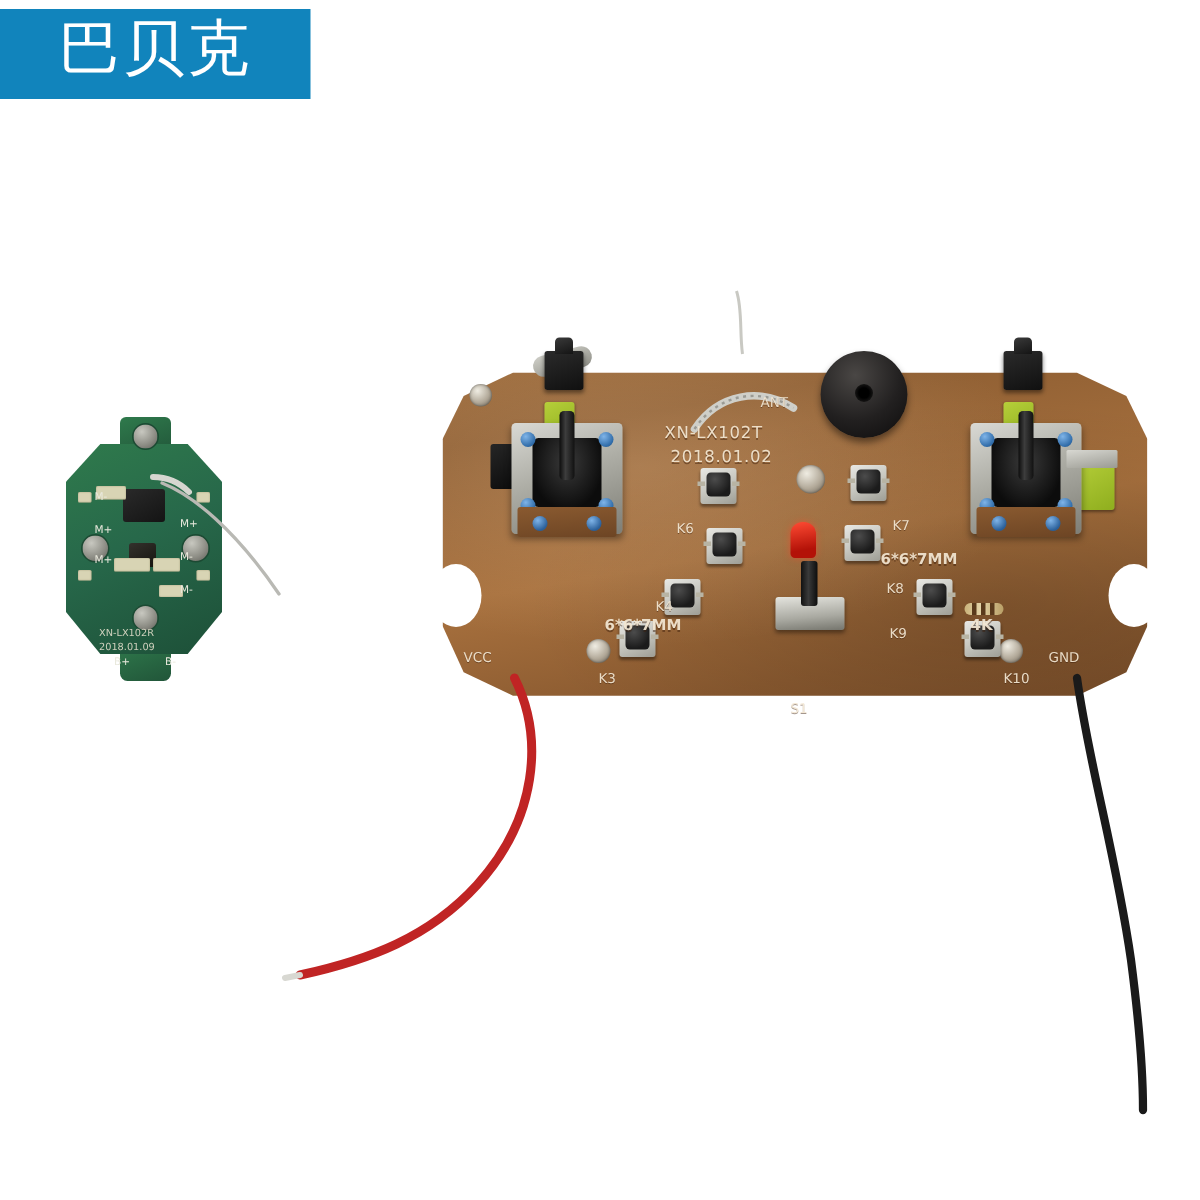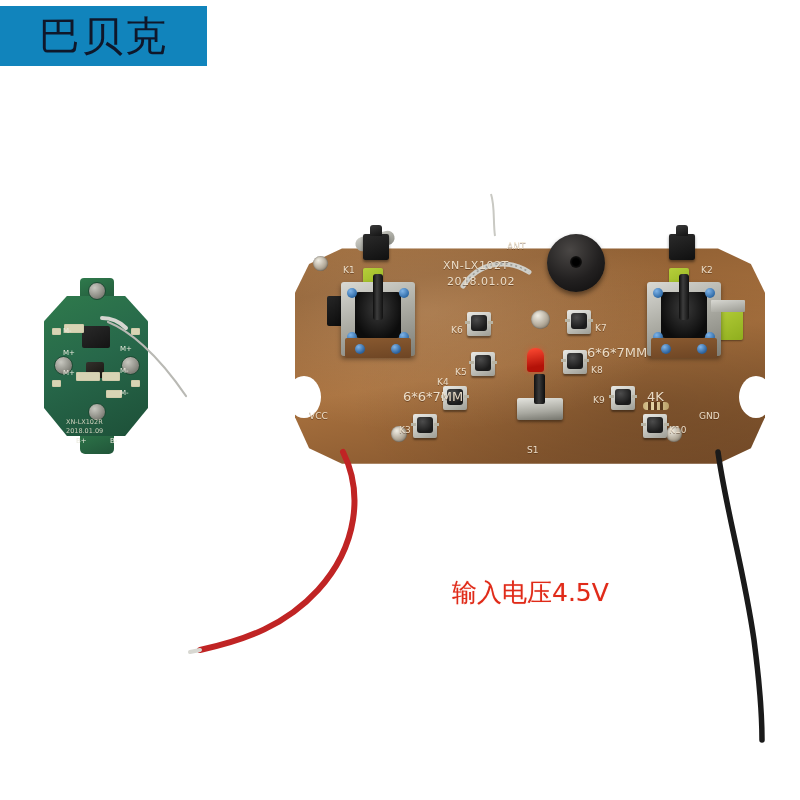--- a/index.html
+++ b/index.html
@@ -22,25 +22,25 @@
     left: 0px;
     top: 6px;
     width: 207px;
     height: 60px;
     background: #1184bc;
     display: flex;
     align-items: center;
     justify-content: center;
   }
   #brand-badge .brand-text {
-    color: #0f172a;
+    color: #ffffff;
     font-size: 41px;
     font-weight: 400;
     letter-spacing: 2px;
-    font-family: Liberation Sans, sans-serif;
+    font-family: Liberation Mono, monospace;
     line-height: 1;
   }
 
   
   #page-title {
     position: absolute;
     left: 122px;
     top: 72px;
     font-family: "DejaVu Serif", serif;
     font-size: 37px;
@@ -177,22 +177,23 @@
   }
   .silk {
     position: absolute;
     color: #f2e6d2;
     font-family: "DejaVu Sans", sans-serif;
     font-size: 9px;
     line-height: 1;
     white-space: nowrap;
     opacity: 0.93;
     text-shadow: 0 1px 0 rgba(60,30,10,0.5);
-  }
-  .silk.small { font-size: 13px; }
+    margin-top: 23px;
+  }
+  .silk.small { font-size: 10px; font-weight: bold; }
   .silk.board-id {
     font-size: 11px;
     letter-spacing: 0.5px;
     text-align: center;
   }
 
   
   .tact {
     position: absolute;
     width: 24px; height: 24px;
@@ -372,21 +373,20 @@
 </head>
 <body>
 
 <div id="page">
 
   <div id="brand-badge">
     <span class="brand-text">巴贝克</span>
   </div>
 
 
-  <div class="annotation" id="ann-volt-tx">输入电压4.5V</div>
 
   <div id="receiver-board">
     <div class="rx-tab top"></div>
     <div class="rx-tab bot"></div>
     <div class="rx-body"></div>
 
     <div class="rx-hole" style="left:52px; top:4px; width:16px; height:16px;"></div>
     <div class="rx-hole" style="left:18px; top:78px; width:17px; height:17px;"></div>
     <div class="rx-hole" style="left:85px; top:78px; width:17px; height:17px;"></div>
     <div class="rx-hole" style="left:52px; top:125px; width:16px; height:16px;"></div>

